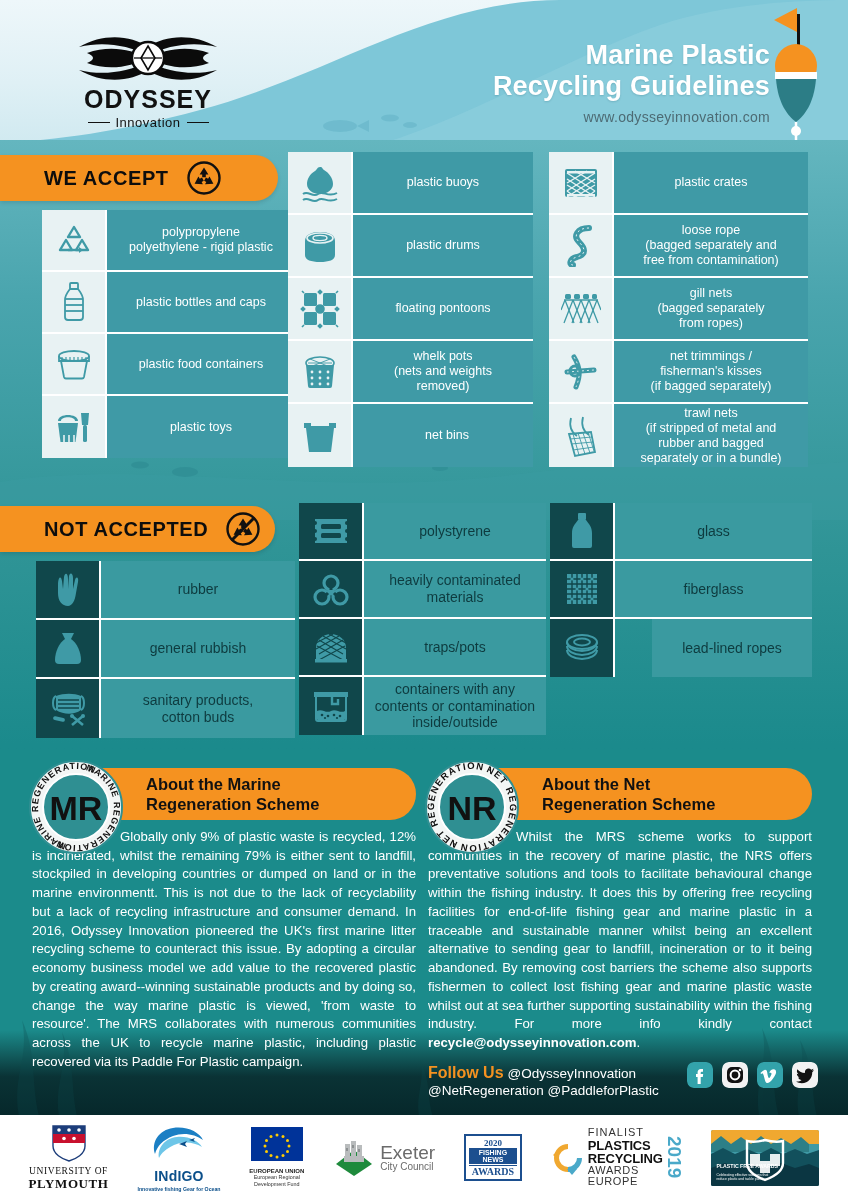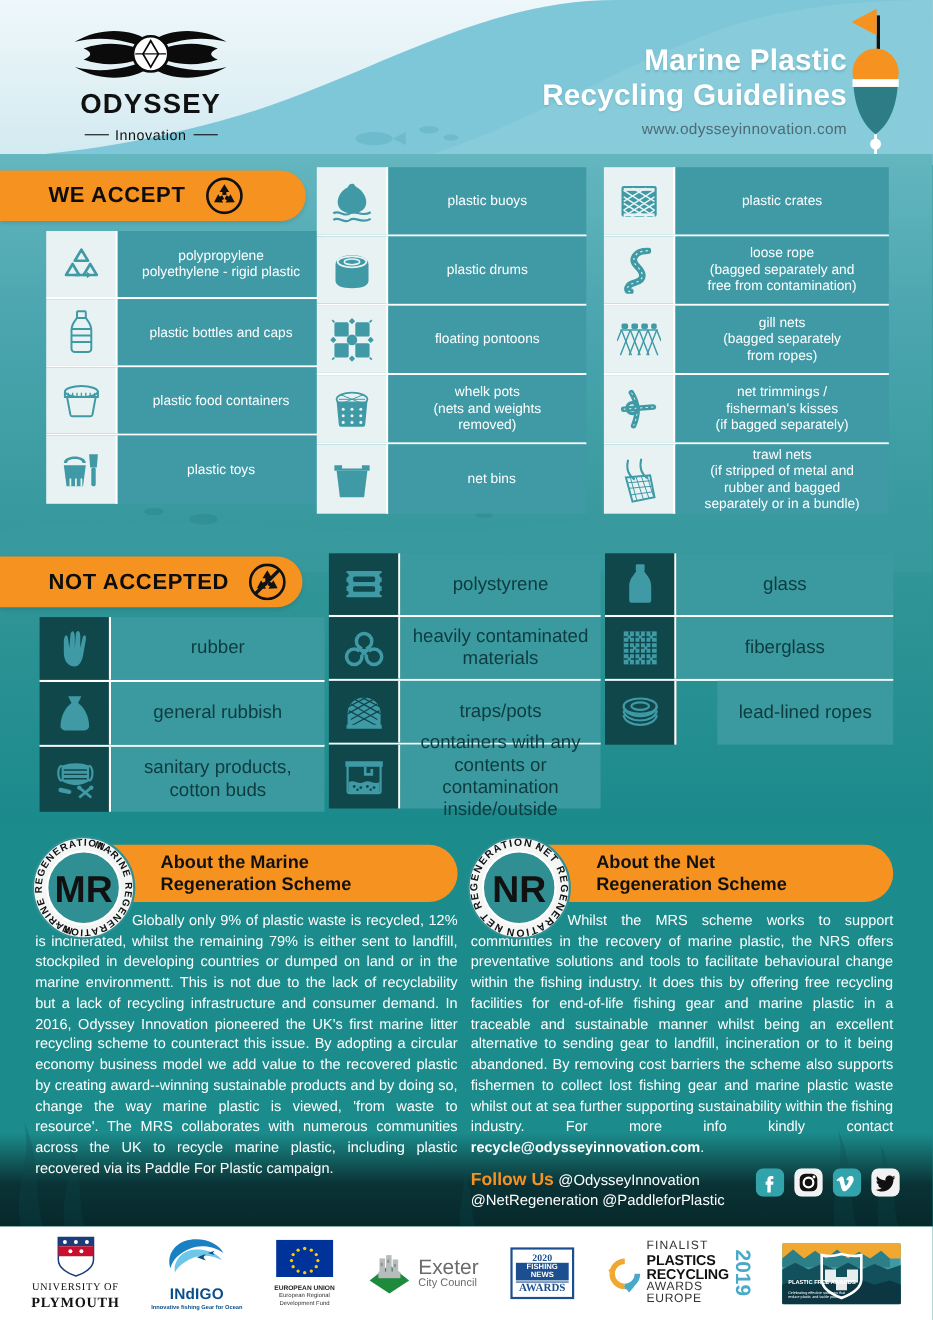--- a/index.html
+++ b/index.html
@@ -13,22 +13,22 @@
   .page { position: relative; width: 848px; height: 1200px; overflow: hidden; }
 
   
   .header {
     position: absolute; left:0; top:0; width:848px; height:150px;
     background: linear-gradient(180deg,#eef7fa 0%, #dff0f5 55%, #cfe9f0 100%);
     overflow: hidden;
   }
   .header-wave { position:absolute; left:0; top:0; width:848px; height:150px; }
   .logo-block {
-    position:absolute; left:52px; top:22px; width:170px; height:108px;
-    display:flex; flex-direction:column; align-items:center; justify-content:space-between;
+    position:absolute; left:63px; top:22px; width:170px; height:108px;
+    display:flex; flex-direction:column; align-items:center; justify-content:flex-end;
   }
   .logo-eye { width:150px; height:54px; }
   .logo-name {
     font-weight:bold; font-size:25px; letter-spacing:1px; color:#111;
     font-family:"Liberation Sans", sans-serif; line-height:1; margin-top:2px;
   }
   .logo-sub {
     display:flex; align-items:center; gap:6px; margin-top:3px;
     font-size:13px; color:#111; letter-spacing:.5px;
   }
@@ -86,21 +86,21 @@
 
   
   .accept .ticon { background:#e8f2f3; }
   .accept .tlabel { background:#3f9aa6; color:#ffffff; font-size:12.5px; }
   .accept .trow { border-bottom:2px solid #ffffff; }
   .accept .trow:last-child { border-bottom:none; }
   .accept .ticon { border-right:2px solid #ffffff; }
 
   
   .reject .ticon { background:#10474b; }
-  .reject .tlabel { background:#3a9aa0; color:#0e3b3f; font-size:17px; }
+  .reject .tlabel { background:#3a9aa0; color:#0e3b3f; font-size:14px; }
   .reject .trow { border-bottom:2px solid #ffffff; }
   .reject .trow:last-child { border-bottom:none; }
   .reject .ticon { border-right:2px solid #ffffff; }
 
   .col-a { left:42px; top:210px; width:253px; }
   .col-a .trow { height:62px; }
   .col-b { left:288px; top:152px; width:245px; }
   .col-b .trow { height:63px; }
   .col-c { left:549px; top:152px; width:259px; }
   .col-c .trow { height:63px; }

